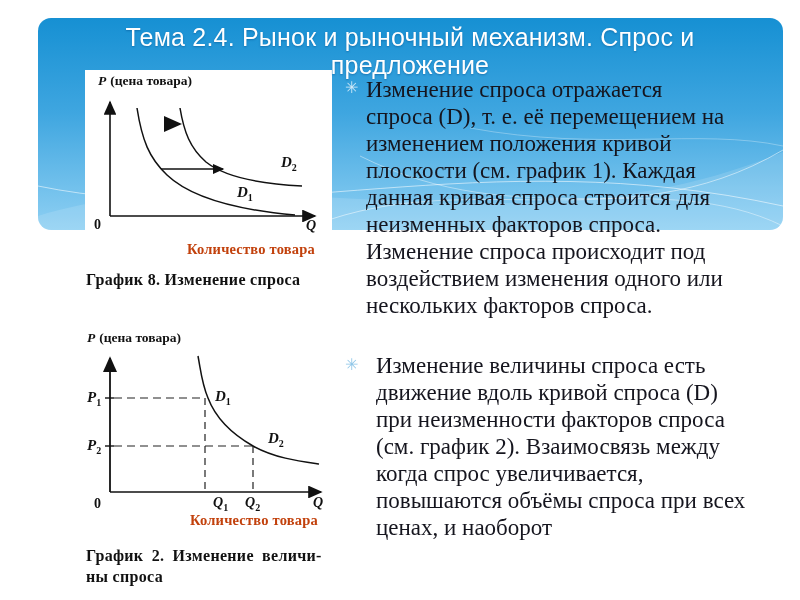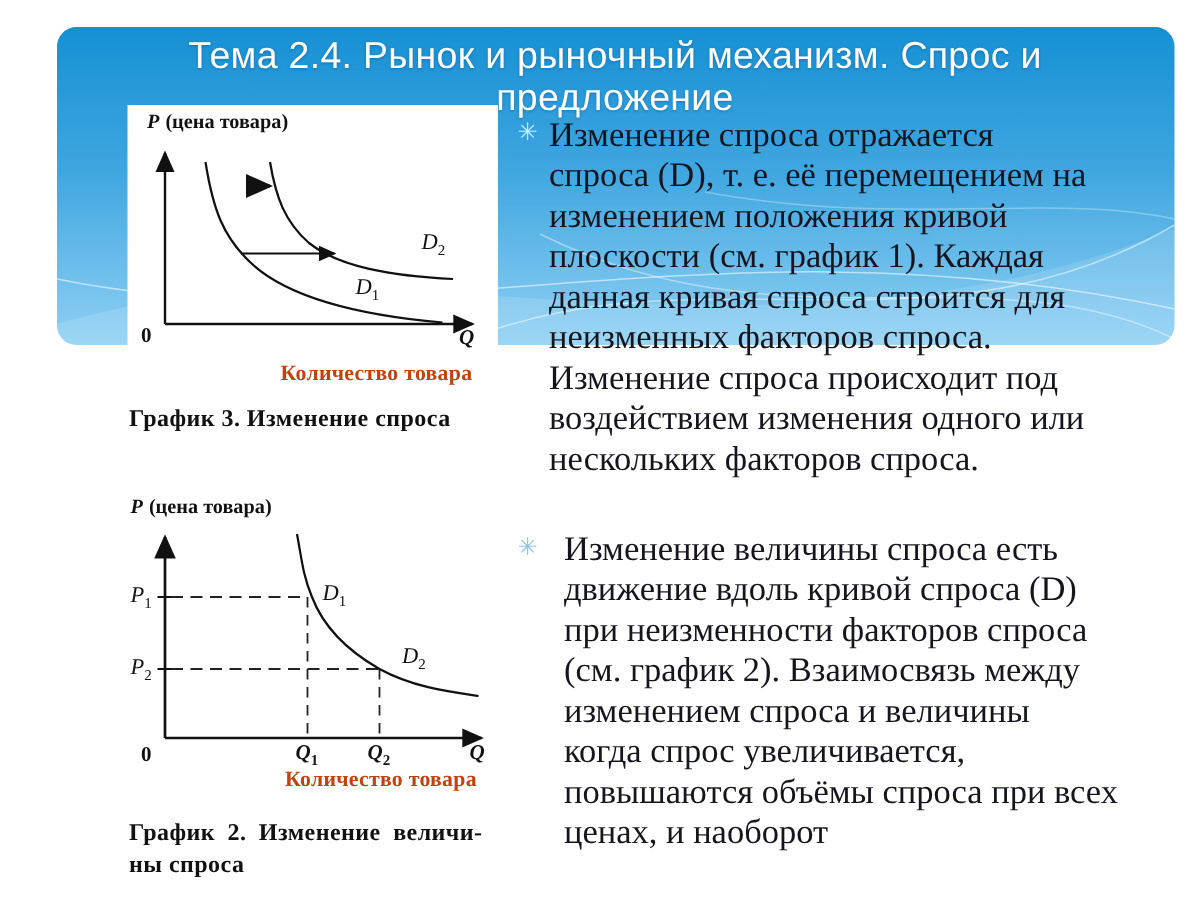--- a/index.html
+++ b/index.html
@@ -21,21 +21,21 @@
   .gbox{position:absolute;z-index:2;background:#ffffff;}
   .gbox svg{position:absolute;left:0;top:0;}
   .g2box{position:absolute;z-index:2;background:#ffffff;}
 
   .axlbl{
     position:absolute;font-family:"Liberation Serif",serif;font-weight:bold;
     font-size:13.5px;color:#111;white-space:nowrap;z-index:3;
   }
   .axlbl i{font-style:italic;margin-right:4px;}
   .dl{
-    position:absolute;font-family:"Liberation Serif",serif;font-weight:normal;
+    position:absolute;font-family:"Liberation Serif",serif;font-weight:bold;
     font-style:italic;font-size:15px;color:#111;white-space:nowrap;z-index:3;
   }
   .dl sub{font-size:10px;font-style:normal;}
   .qlbl{
     position:absolute;font-family:"Liberation Serif",serif;font-weight:bold;
     font-style:italic;font-size:14px;color:#111;z-index:3;
   }
   .qlbl sub{font-size:10px;font-style:normal;}
   .zero{
     position:absolute;font-family:"Liberation Serif",serif;font-weight:bold;
@@ -106,21 +106,21 @@
     <line x1="76" y1="99" x2="138" y2="99" stroke="#111" stroke-width="1.3" marker-end="url(#ah1)"></line>
     <line x1="86" y1="54" x2="95" y2="54" stroke="#111" stroke-width="2" marker-end="url(#ah1)"></line>
   </svg>
   <span class="axlbl" style="left:13px;top:3px;"><i>P</i><b>(цена товара)</b></span>
   <span class="dl" style="left:196px;top:84px;"><span>D</span><sub>2</sub></span>
   <span class="dl" style="left:152px;top:114px;"><span>D</span><sub>1</sub></span>
   <span class="zero" style="left:9px;top:147px;">0</span>
   <span class="qlbl" style="left:221px;top:148px;">Q</span>
 </div>
 <span class="kolvo" style="left:187px;top:241px;">Количество товара</span>
-<span class="figcap" style="left:86px;top:271px;">График 3. Изменение спроса</span>
+<span class="figcap" style="left:86px;top:271px;">График 8. Изменение спроса</span>
 
 <div class="g2box" style="left:85px;top:330px;width:250px;height:182px;">
   <svg width="250" height="182" viewBox="0 0 250 182" style="position:absolute;left:0;top:0;">
     <defs>
       <marker id="ah2" markerWidth="10" markerHeight="8" refX="8" refY="4" orient="auto">
         <path d="M0,0 L9,4 L0,8 Z" fill="#111"></path>
       </marker>
     </defs>
     <line x1="25" y1="162" x2="25" y2="28" stroke="#111" stroke-width="1.8" marker-end="url(#ah2)"></line>
     <line x1="25" y1="162" x2="236" y2="162" stroke="#111" stroke-width="1.6" marker-end="url(#ah2)"></line>
@@ -131,21 +131,21 @@
     <line x1="120" y1="68" x2="120" y2="162" stroke="#222" stroke-width="1.2" stroke-dasharray="7,5"></line>
     <line x1="168" y1="116" x2="168" y2="162" stroke="#222" stroke-width="1.2" stroke-dasharray="7,5"></line>
     <path d="M113,26 C116,42 117,54 123,68 C131,89 147,104 168,116 C190,128 213,131 234,134" fill="none" stroke="#111" stroke-width="1.5"></path>
   </svg>
   <span class="axlbl" style="left:2px;top:0px;"><i>P</i><b>(цена товара)</b></span>
   <span class="dl" style="left:2px;top:59px;"><span>P</span><sub>1</sub></span>
   <span class="dl" style="left:2px;top:107px;"><span>P</span><sub>2</sub></span>
   <span class="dl" style="left:130px;top:58px;"><span>D</span><sub>1</sub></span>
   <span class="dl" style="left:183px;top:100px;"><span>D</span><sub>2</sub></span>
   <span class="zero" style="left:9px;top:166px;">0</span>
-  <span class="qlbl" style="left:112px;top:165px;"><span>Q</span><sub>1</sub></span>
+  <span class="qlbl" style="left:128px;top:165px;"><span>Q</span><sub>1</sub></span>
   <span class="qlbl" style="left:160px;top:165px;"><span>Q</span><sub>2</sub></span>
   <span class="qlbl" style="left:228px;top:165px;">Q</span>
 </div>
 <span class="kolvo" style="left:190px;top:512px;">Количество товара</span>
 <span class="figcap" style="left:86px;top:545px;">
   <span class="cl cap2-l1" style="display:block;">График 2. Изменение величи-</span>
   <span class="cl" style="display:block;">ны спроса</span>
 </span>
 
 <span class="bullet-marker m-on-blue" style="left:345px;top:80px;">✳</span>
@@ -160,17 +160,16 @@
   <div class="ln">воздействием изменения одного или</div>
   <div class="ln">нескольких факторов спроса.</div>
 </div>
 
 <span class="bullet-marker m-on-white" style="left:345px;top:357px;">✳</span>
 <div class="para" style="left:366px;top:352px;margin-left:10px;">
   <div class="ln">Изменение величины спроса есть</div>
   <div class="ln">движение вдоль кривой спроса (D)</div>
   <div class="ln">при неизменности факторов спроса</div>
   <div class="ln">(см. график 2). Взаимосвязь между</div>
-  <div class="ln">изменением спроса и величины</div>
   <div class="ln">когда спрос увеличивается,</div>
   <div class="ln">повышаются объёмы спроса при всех</div>
   <div class="ln">ценах, и наоборот</div>
 </div>
 
 </body></html>

